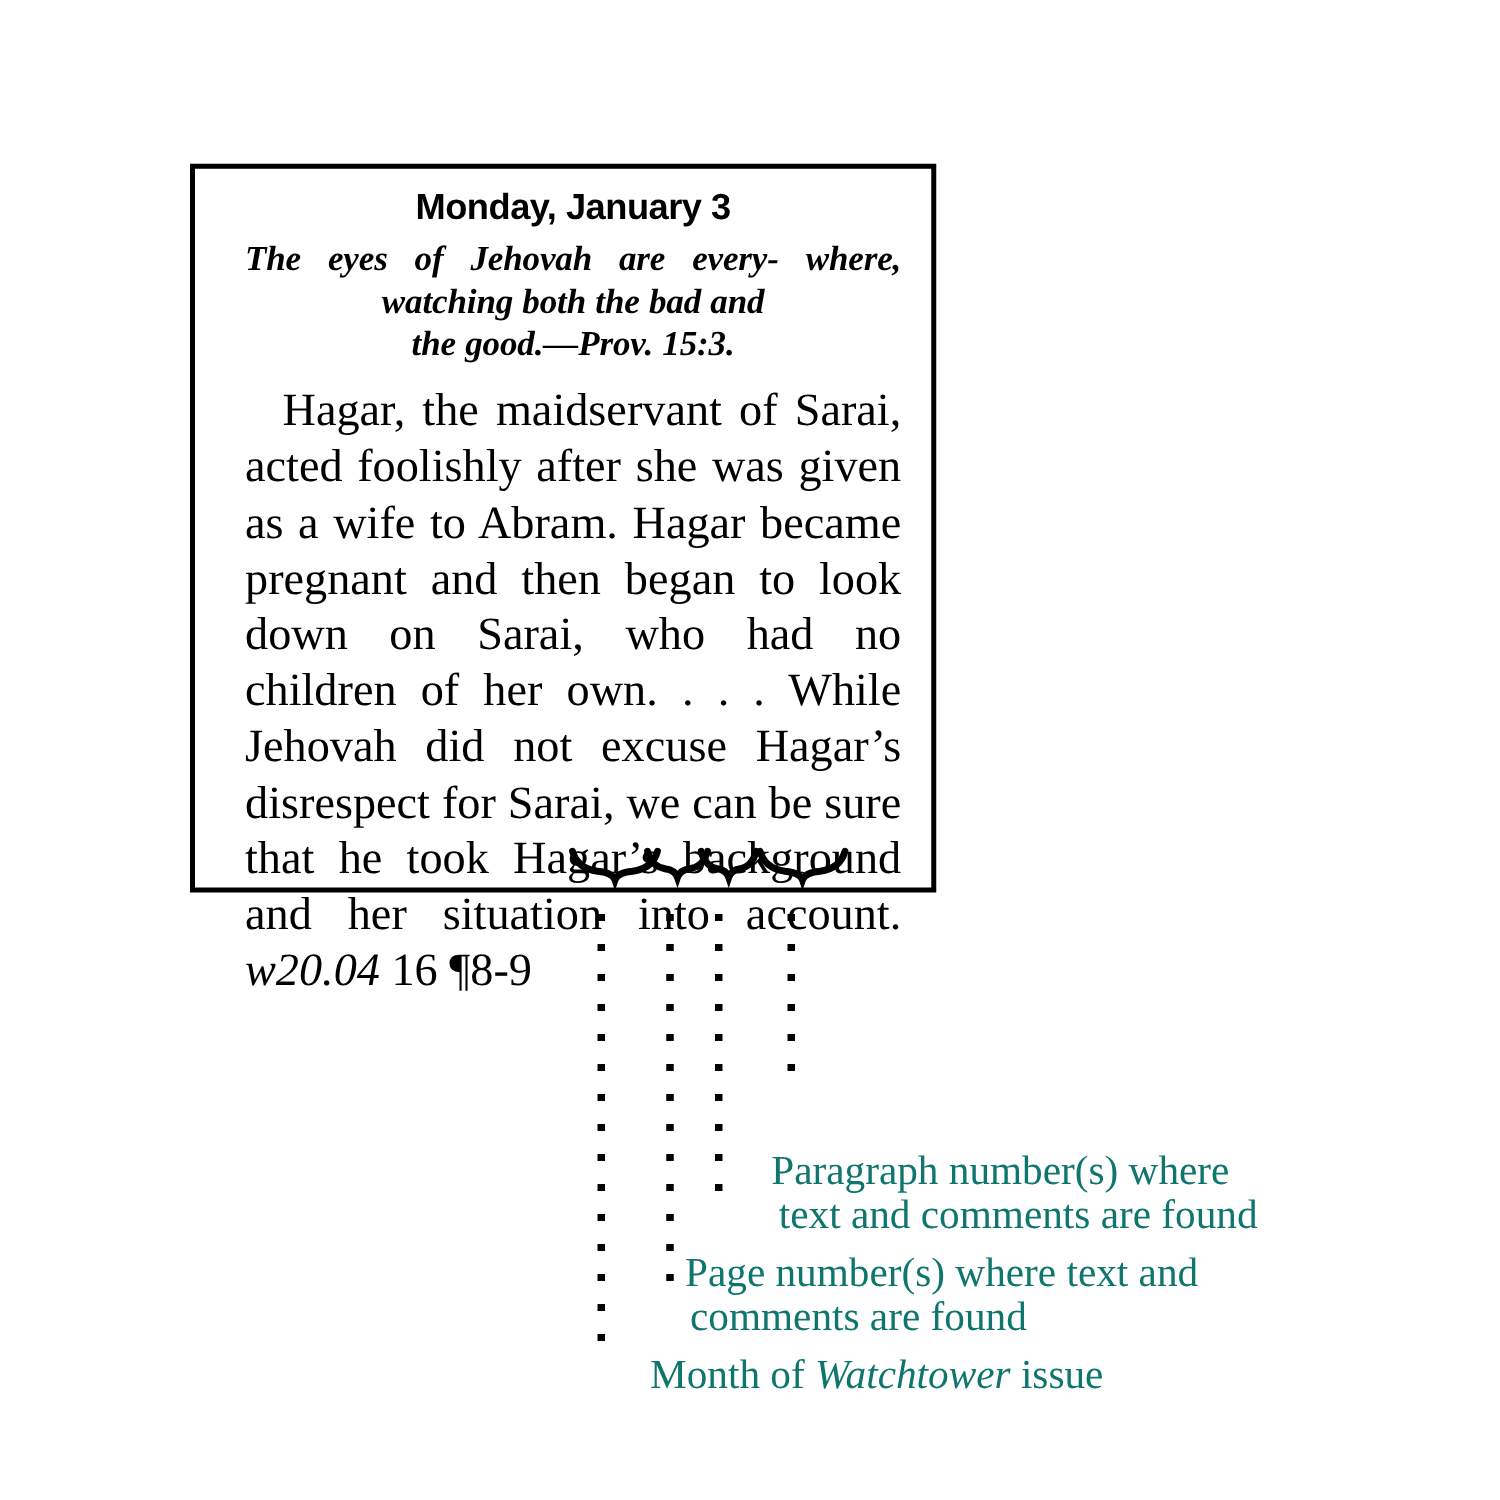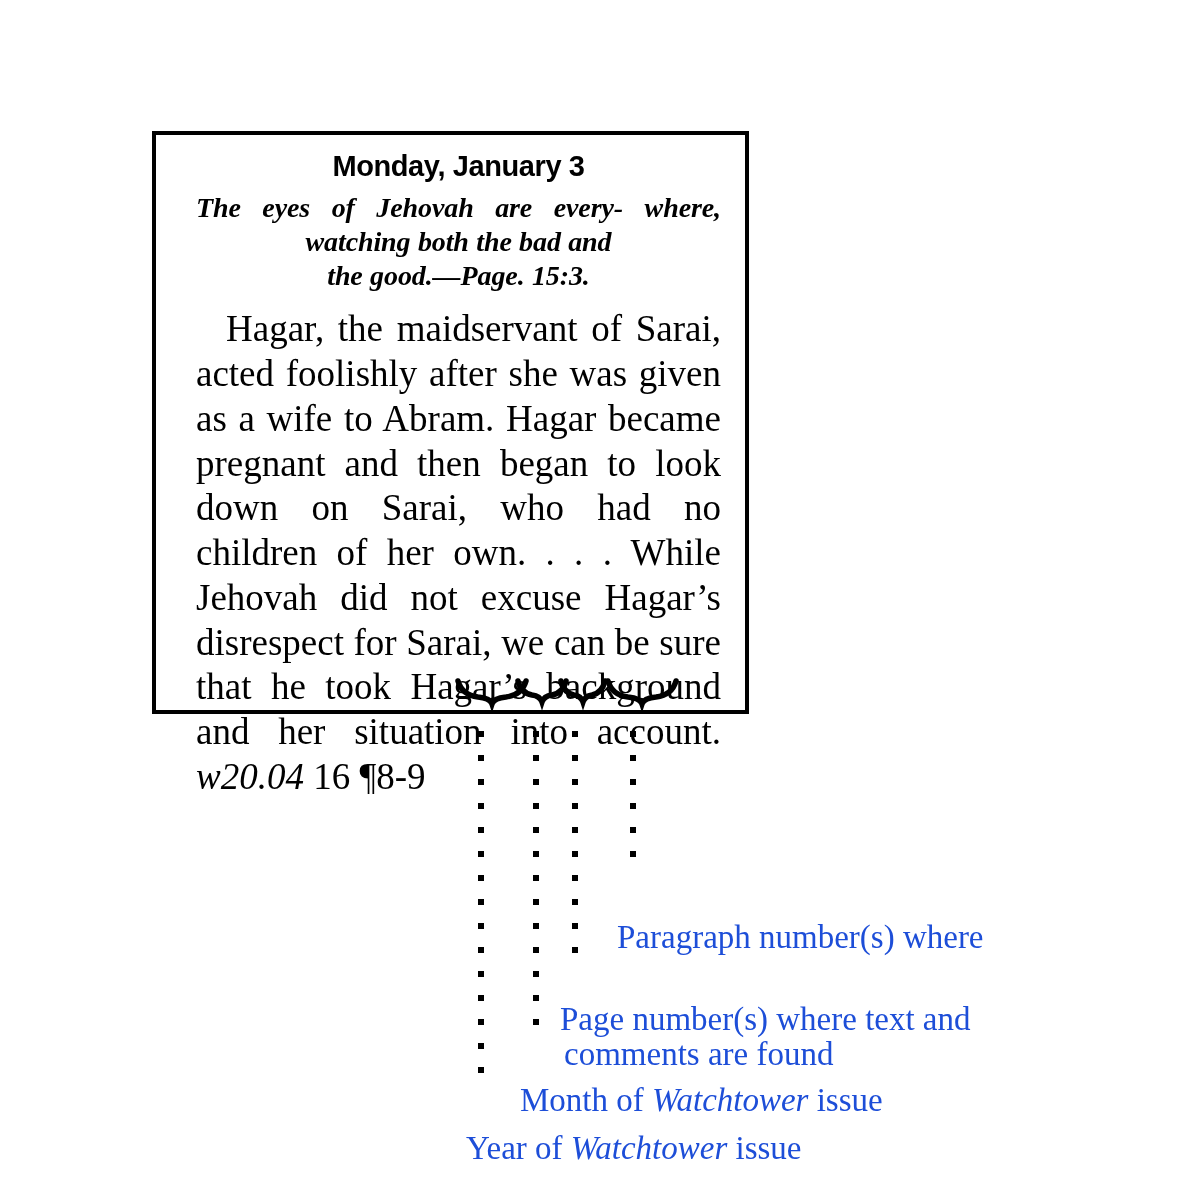--- a/index.html
+++ b/index.html
@@ -100,35 +100,35 @@
       rgba(0,0,0,0) 24px
     );
   }
 
   
   .annotation {
     position: absolute;
     font-family: "Liberation Serif", "DejaVu Serif", serif;
     font-size: 33px;
     line-height: 1.08;
-    color: #1d4ed8;
+    color: #0f766e;
     white-space: pre-line;
   }
   .annotation .it {
     font-style: italic;
   }
   #ann-paragraph {
     left: 617px;
     top: 884px;
     width: 500px;
     text-indent: 0;
   }
   #ann-paragraph .l2 { display: block; padding-left: 6px; }
   #ann-page {
-    left: 560px;
+    left: 548px;
     top: 966px;
     width: 560px;
   }
   #ann-page .l2 { display: block; padding-left: 4px; }
   #ann-month {
     left: 520px;
     top: 1047px;
     width: 520px;
   }
   #ann-year {
@@ -143,21 +143,21 @@
 <div id="page">
 
   <div id="text-box">
     <div id="box-inner">
 
       <div class="day-heading">Monday, January 3</div>
 
       <div class="scripture">
         <span>The eyes of Jehovah are every-</span>
         <span>where, watching both the bad and</span>
-        <span class="last-line">the good.—Page. 15:3.</span>
+        <span class="last-line">the good.—Prov. 15:3.</span>
       </div>
 
       <p class="body-par">
         <span>Hagar, the maidservant of Sarai, acted foolishly after she was given as a wife to Abram. Hagar became pregnant and then began to look down on Sarai, who had no children of her own. . . . While Jehovah did not excuse Hagar’s disrespect for Sarai, we can be sure that he took Hagar’s background and her situation into account.</span> <span class="cite-italic">w20.04</span> <span>16 ¶8-9</span>
       </p>
 
     </div>
   </div>
 
   <svg id="braces" viewBox="0 0 1200 1200">
@@ -179,28 +179,26 @@
     </g>
   </svg>
 
   <div class="leader" style="left:478px; top:731px; height:356px;"></div>
   <div class="leader" style="left:533px; top:731px; height:306px;"></div>
   <div class="leader" style="left:572px; top:731px; height:222px;"></div>
   <div class="leader" style="left:630px; top:731px; height:142px;"></div>
 
   <div class="annotation" id="ann-paragraph">
     <span>Paragraph number(s) where</span>
+    <span class="l2">text and comments are found</span>
   </div>
 
   <div class="annotation" id="ann-page">
     <span>Page number(s) where text and</span>
     <span class="l2">comments are found</span>
   </div>
 
   <div class="annotation" id="ann-month">
     <span>Month of </span><span class="it">Watchtower</span><span> issue</span>
   </div>
 
-  <div class="annotation" id="ann-year">
-    <span>Year of </span><span class="it">Watchtower</span><span> issue</span>
-  </div>
 
 </div>
 
 </body></html>

